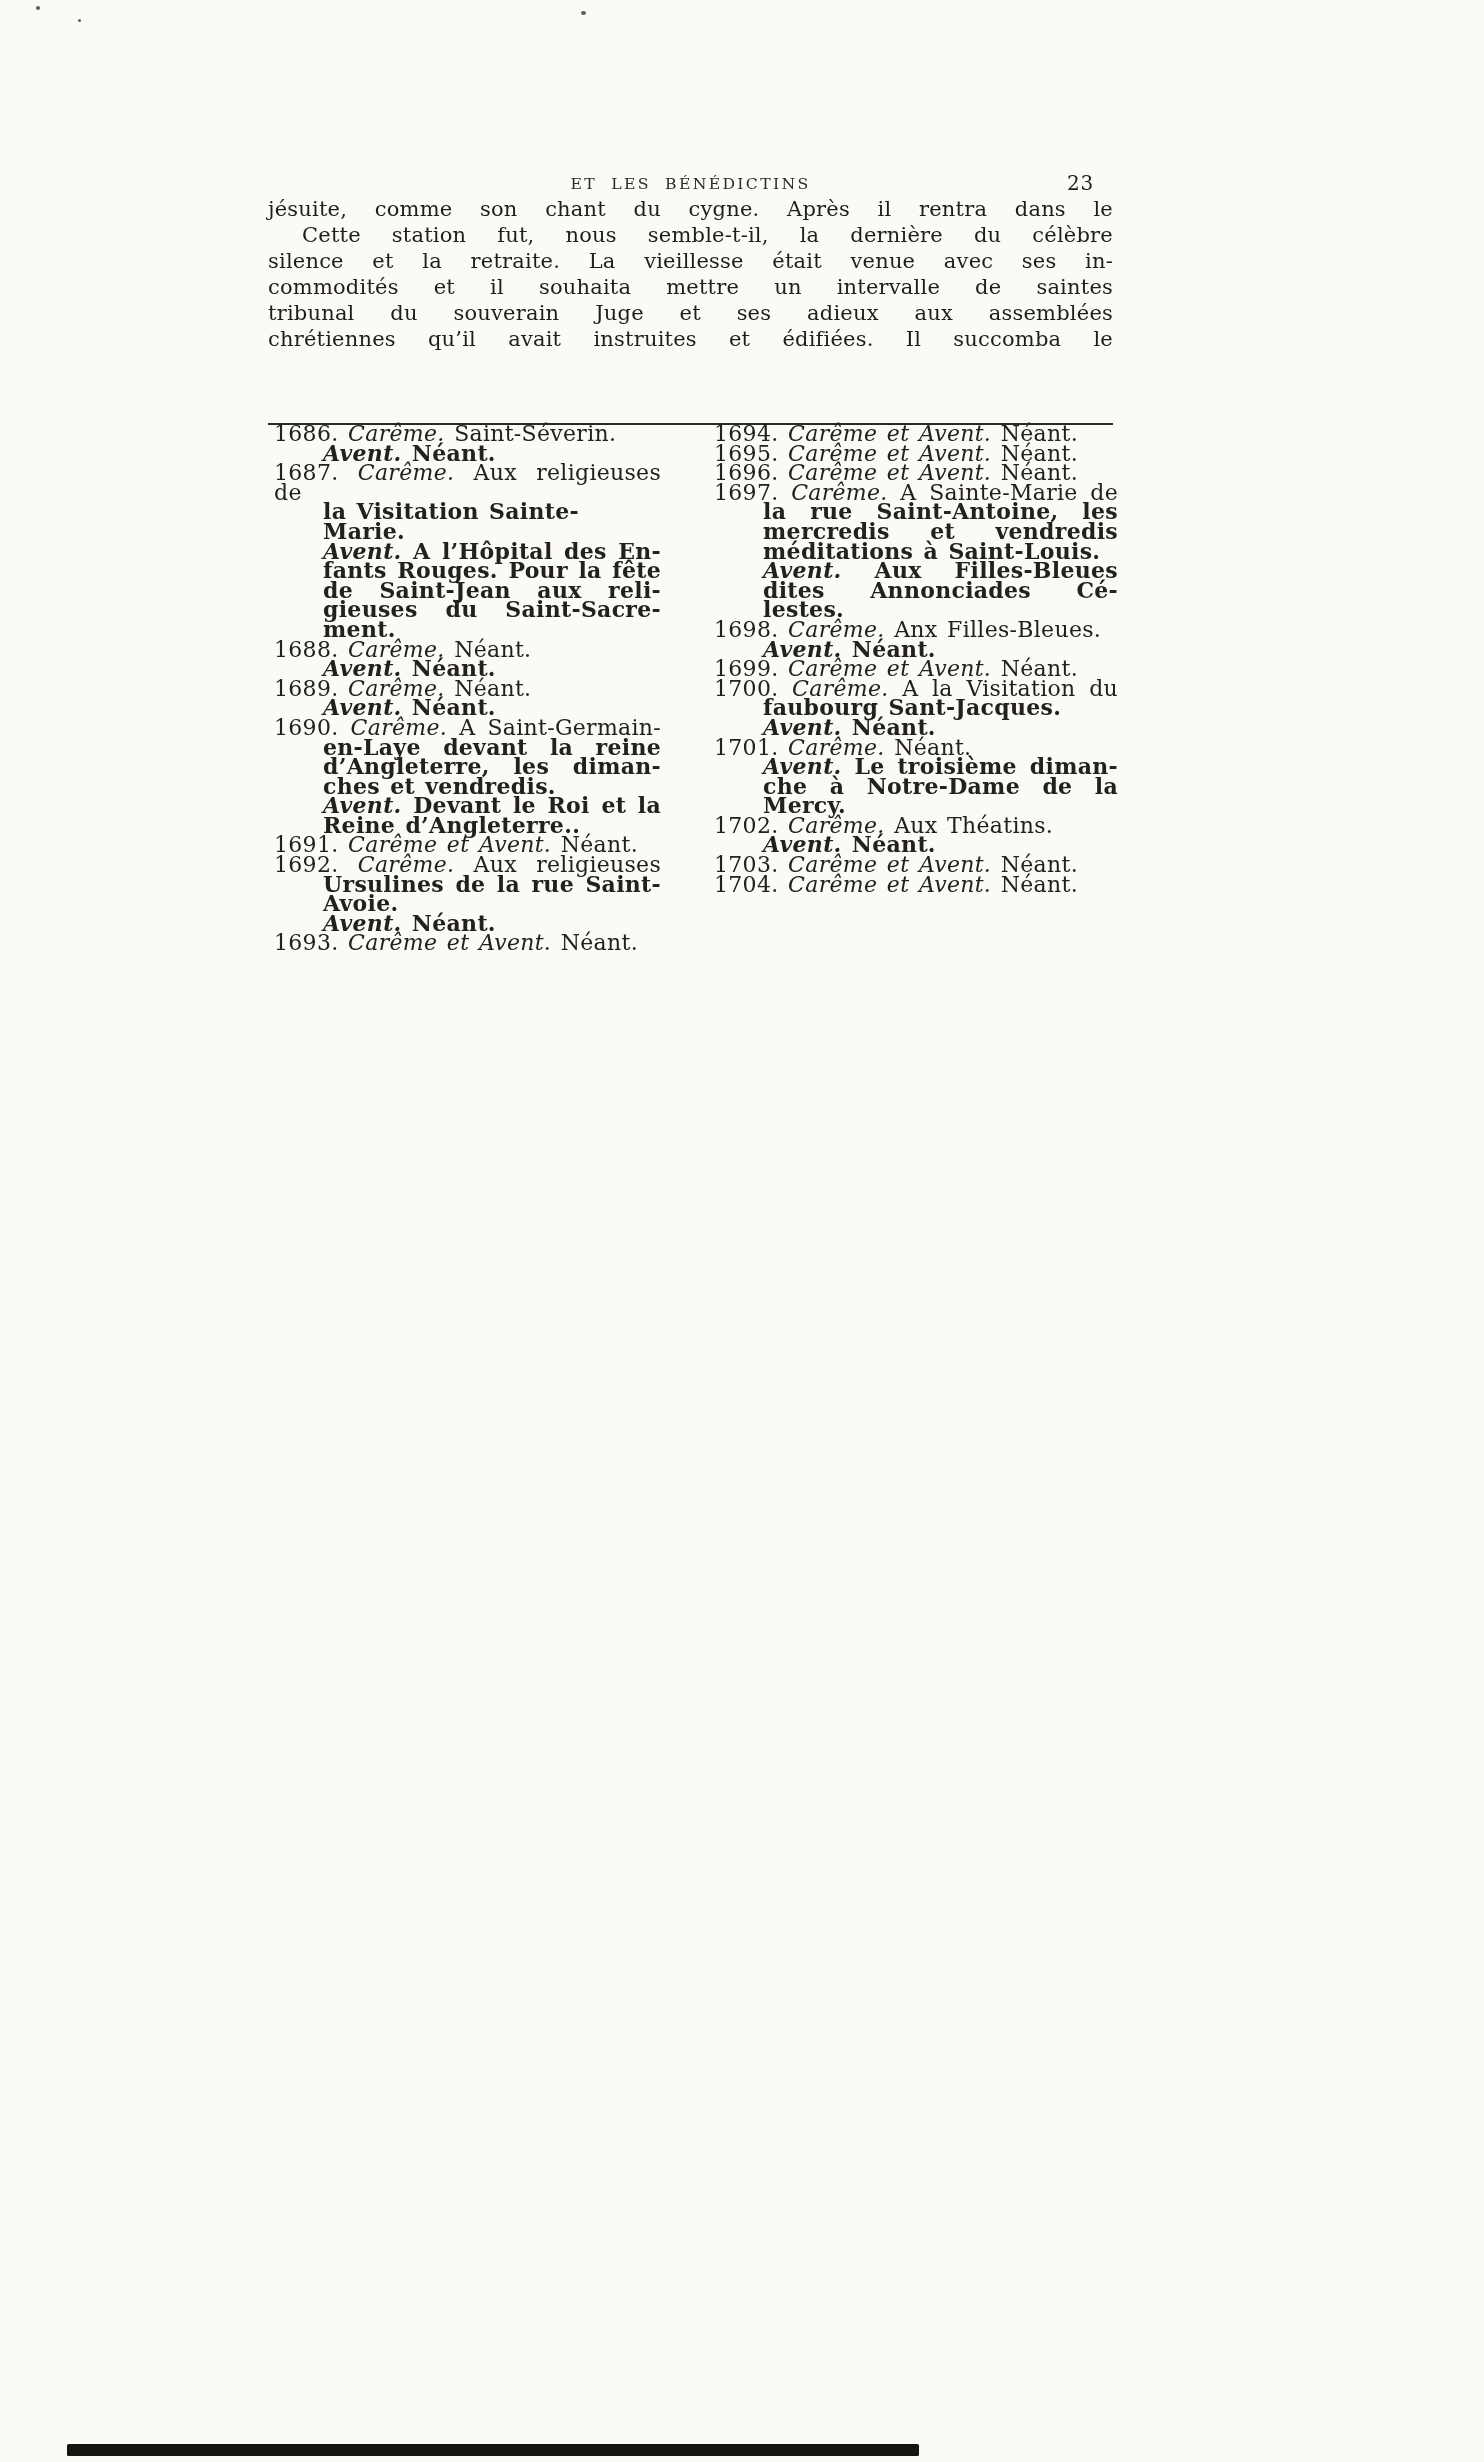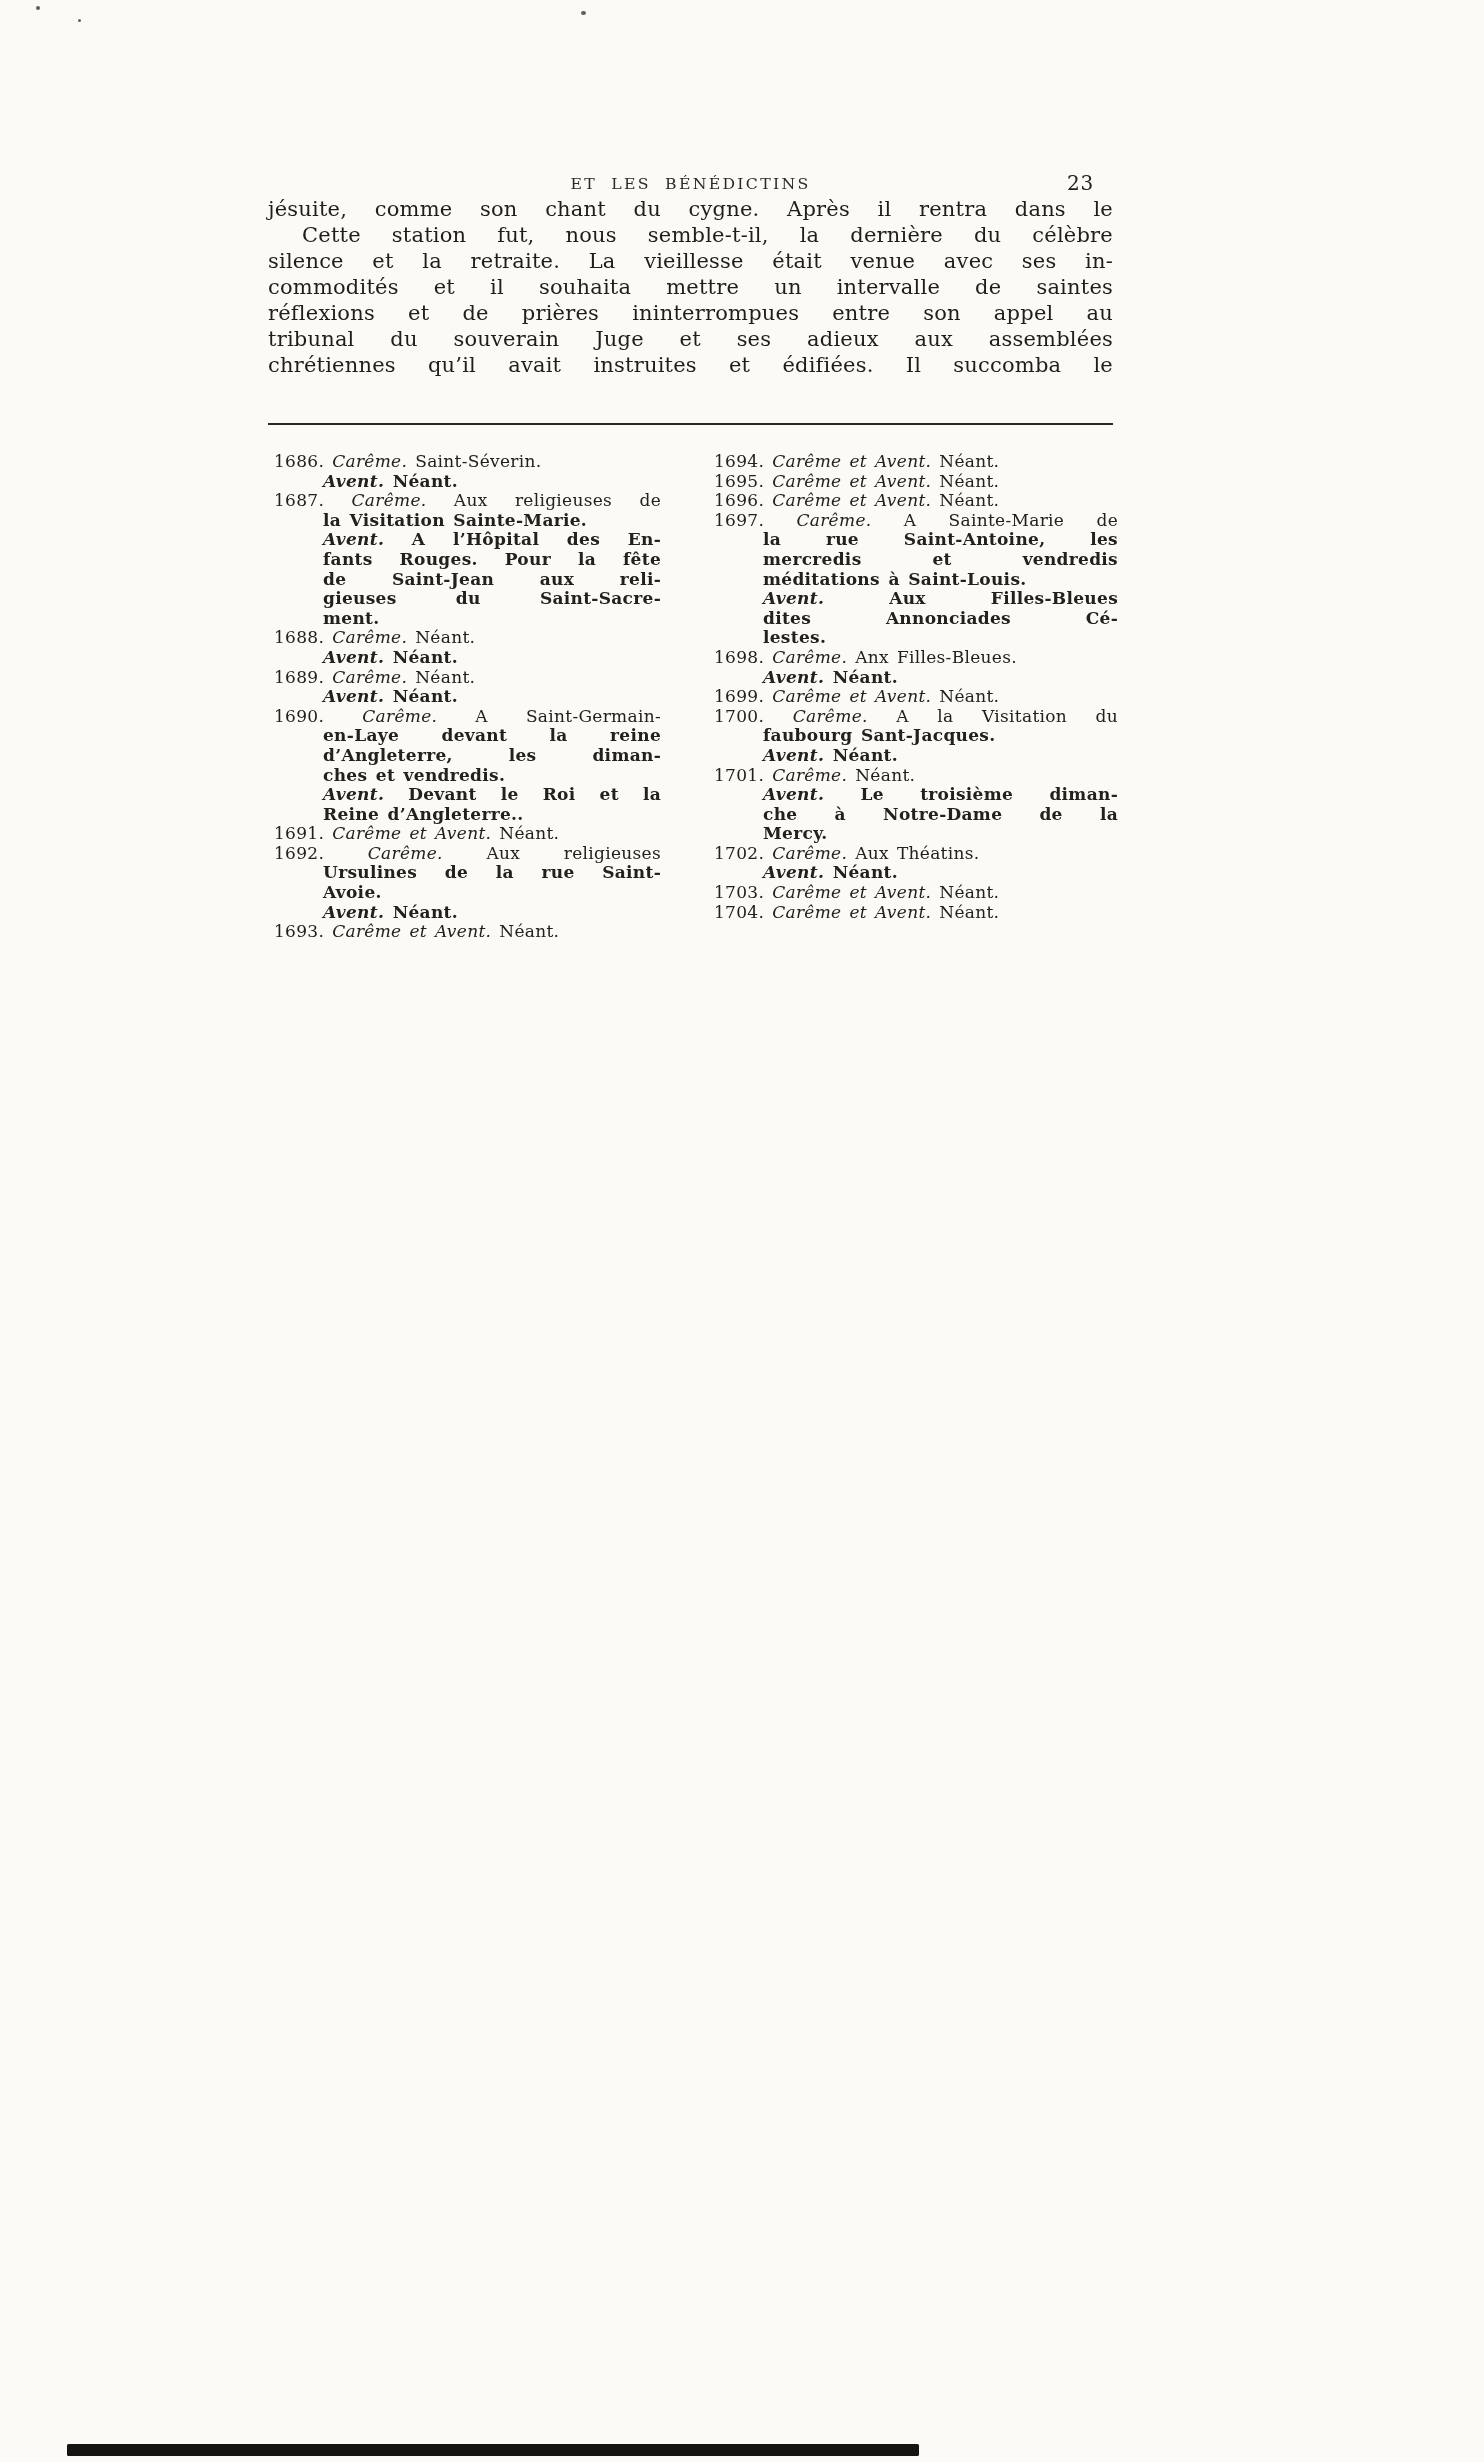--- a/index.html
+++ b/index.html
@@ -51,22 +51,22 @@
   
   .rule {
     position: absolute;
     left: 268px; top: 423px; width: 845px; height: 1.6px;
     background: #2a2824;
   }
 
   
   .col {
     position: absolute;
-    top: 452px;
-    font-size: 17px;
+    top: 424px;
+    font-size: 22px;
     line-height: 19.6px;
     letter-spacing: 0.3px;
     word-spacing: 2.3px;
     color: #23211d;
   }
   .col-left  { left: 274px; width: 387px; }
   .col-right { left: 714px; width: 404px; }
   .fn-line { }
   .fn-line.hang { padding-left: 49px; font-weight: bold; }
   .fn-line.just { text-align: justify; text-align-last: justify; }
@@ -97,21 +97,20 @@
   <div class="header">
     <span class="running-title">ET LES BÉNÉDICTINS</span>
     <span class="page-number">23</span>
   </div>
 
   <div class="paragraph" id="paragraph">
       <div class="para-line just">jésuite, comme son chant du cygne. Après il rentra dans le</div>
       <div class="para-line first just">Cette station fut, nous semble-t-il, la dernière du célèbre</div>
       <div class="para-line just">silence et la retraite. La vieillesse était venue avec ses in-</div>
       <div class="para-line just">commodités et il souhaita mettre un intervalle de saintes</div>
-      <div class="para-line just">réflexions et de prières ininterrompues entre son appel au</div>
       <div class="para-line just">tribunal du souverain Juge et ses adieux aux assemblées</div>
       <div class="para-line just">chrétiennes qu’il avait instruites et édifiées. Il succomba le</div>
     </div>
 
   <div class="rule"></div>
 
   <div class="col col-left" id="col-left">
       <div class="fn-line"><span class="ro">1686. </span><span class="it">Carême.</span><span class="ro"> Saint-Séverin.</span></div>
       <div class="fn-line hang"><span class="it">Avent.</span><span class="ro"> Néant.</span></div>
       <div class="fn-line just"><span class="ro">1687. </span><span class="it">Carême.</span><span class="ro"> Aux religieuses de</span></div>

